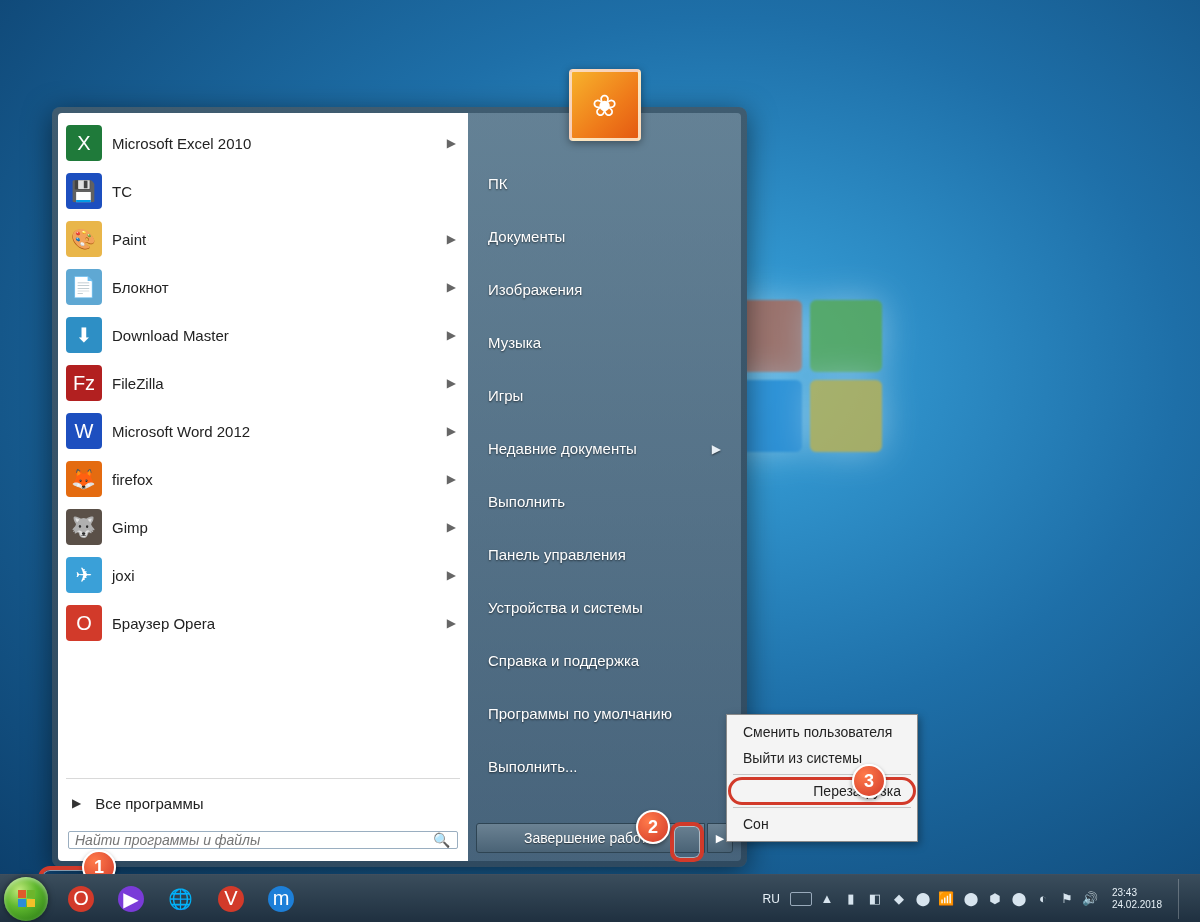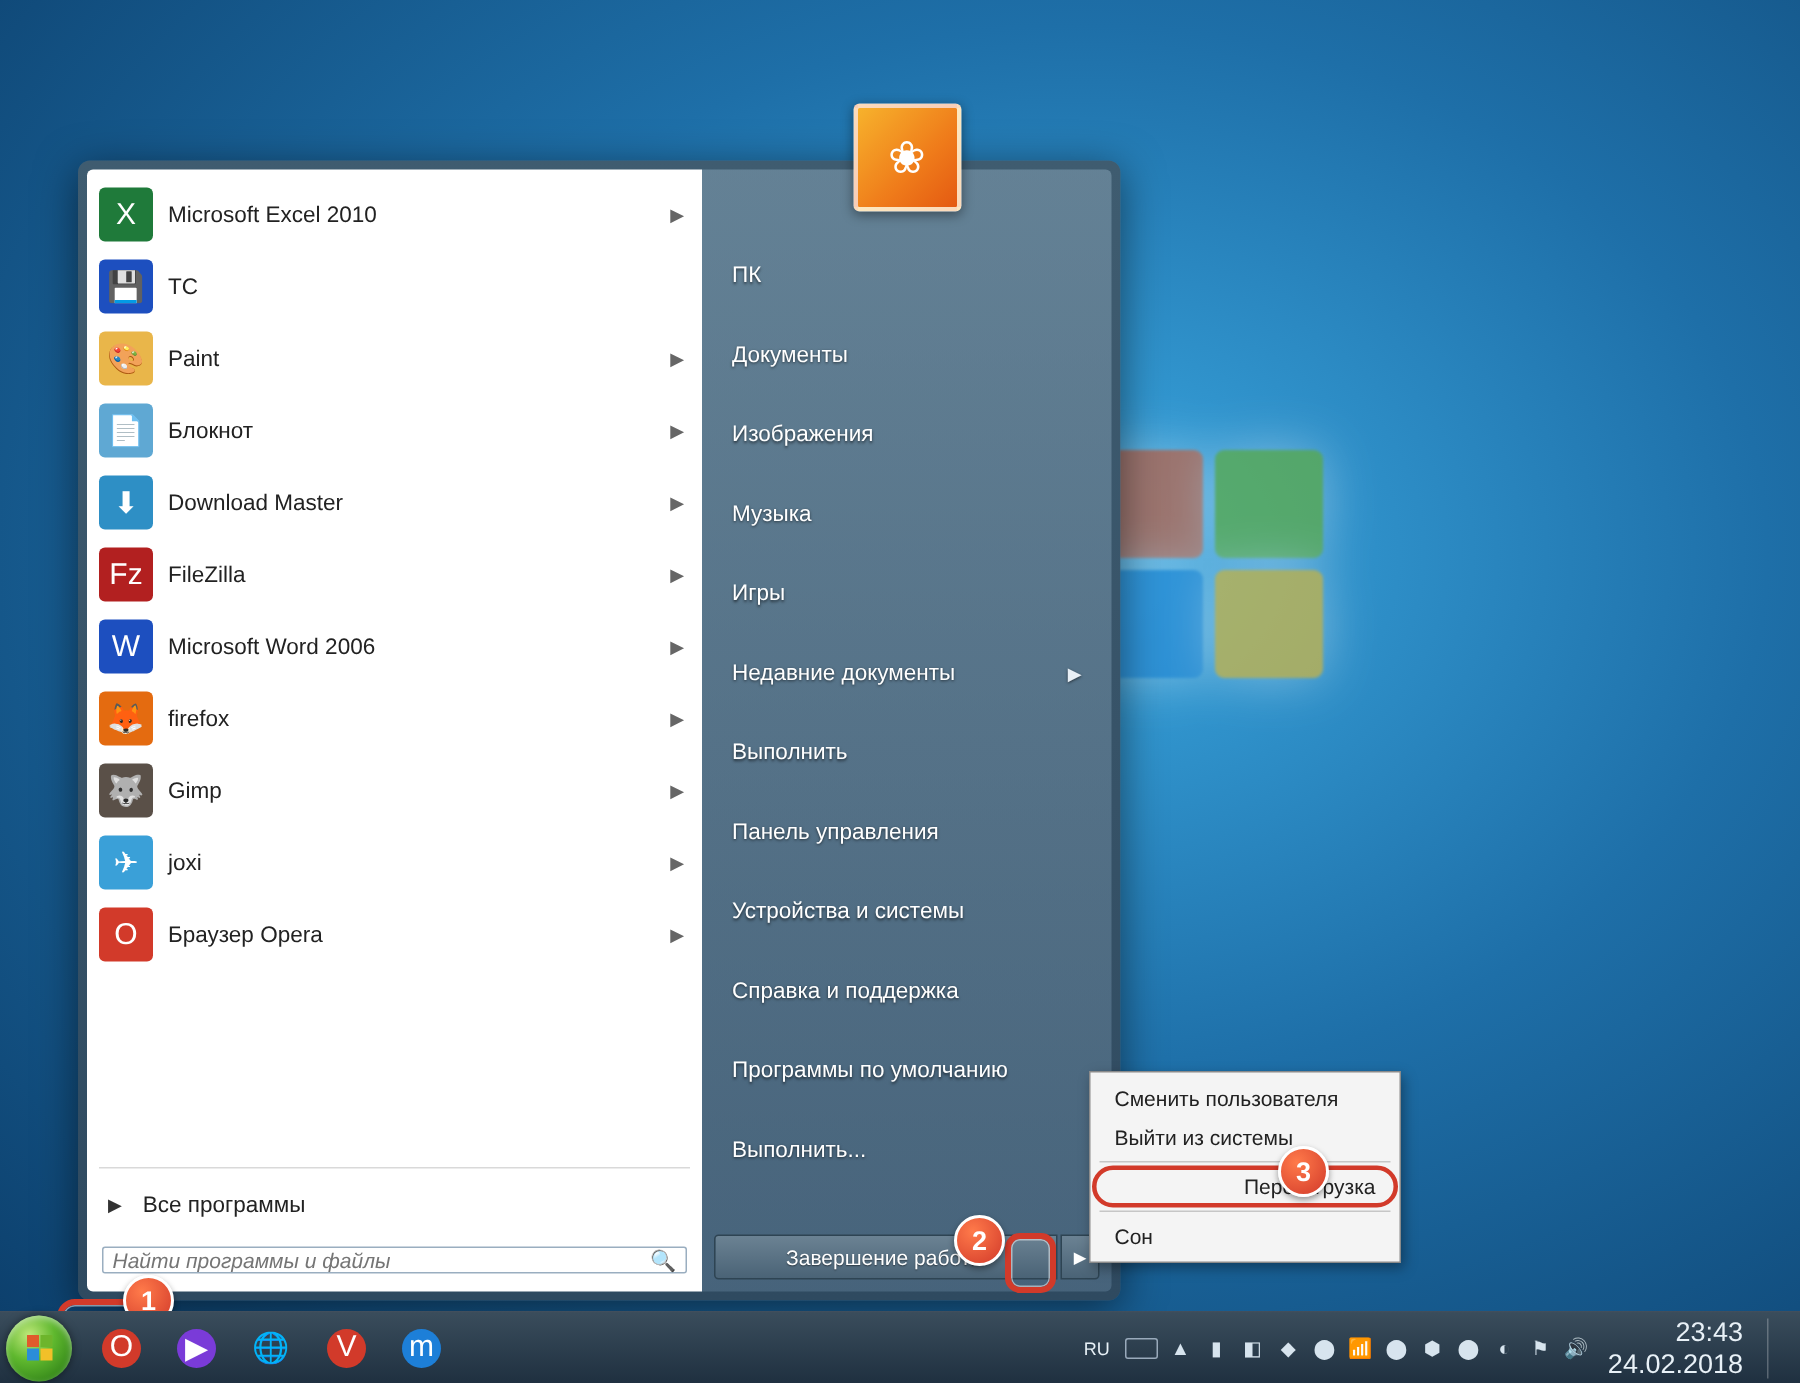--- a/index.html
+++ b/index.html
@@ -80,21 +80,21 @@
   border-radius:3px 0 0 3px; text-shadow:0 1px 1px rgba(0,0,0,.5);
 }
 .shutdown-arrow {
   width:26px; height:30px; background:linear-gradient(180deg,#6b8293,#4a6376);
   border:1px solid #2e4453; color:#fff; display:flex;align-items:center;justify-content:center;
   border-radius:0 3px 3px 0; font-size:11px;
 }
 
 
 .submenu {
-  position:absolute; left:726px; bottom:80px; width:208px; background:#f4f4f4;
+  position:absolute; left:726px; bottom:80px; width:192px; background:#f4f4f4;
   border:1px solid #8a8a8a; box-shadow:2px 3px 8px rgba(0,0,0,.35); padding:4px 2px;
 }
 .sub-item { padding:5px 14px; font-size:14px; color:#222; }
 .sub-item.hl { outline:3px solid #d23a2a; outline-offset:-2px; border-radius:14px;text-align:right; }
 .sub-sep { height:1px; background:#c6c6c6; margin:3px 4px; }
 
 
 .taskbar {
   position:absolute; left:0; right:0; bottom:0; height:48px;
   background:linear-gradient(180deg,#3a4d5c 0%,#1f3040 100%);
@@ -110,21 +110,21 @@
 .start-orb .flag{display:grid;grid-template-columns:8px 8px;grid-template-rows:8px 8px;gap:1px;}
 .start-orb .flag span{width:8px;height:8px;}
 .start-orb .flag .a{background:#e05a2b}.start-orb .flag .b{background:#6db52c}
 .start-orb .flag .c{background:#2b8dd8}.start-orb .flag .d{background:#f2c029}
 .tb-item {
   width:46px;height:38px;margin:0 2px;border-radius:3px;
   display:flex;align-items:center;justify-content:center;color:#fff;font-size:20px;
 }
 .tray { margin-left:auto; display:flex; align-items:center; gap:6px; padding-right:4px;}
 .tray-icon{width:18px;height:18px;display:flex;align-items:center;justify-content:center;font-size:13px;color:#d7e4ee;}
-.clock{color:#e8f1f7;font-size:18px;line-height:1.15;text-align:right;margin-left:6px;margin-right:6px;}
+.clock{color:#e8f1f7;font-size:10px;line-height:1.15;text-align:left;margin-left:6px;margin-right:6px;}
 .showdesk{width:12px;height:40px;border-left:1px solid rgba(255,255,255,.25);margin-left:4px;}
 
 
 .ring {
   position:absolute; border:4px solid #d23a2a; border-radius:10px; pointer-events:none;
   box-shadow:0 0 0 1px rgba(255,255,255,.5) inset;
 }
 .badge {
   position:absolute; width:34px;height:34px;border-radius:50%;
   background:radial-gradient(circle at 35% 30%, #ff7a4a, #d23a2a);
@@ -174,21 +174,21 @@
             <span>Download Master</span>
             <span class="chev">▶</span>
           </div>
           <div class="prog-item">
             <div class="prog-icon" style="background:#b22020">Fz</div>
             <span>FileZilla</span>
             <span class="chev">▶</span>
           </div>
           <div class="prog-item">
             <div class="prog-icon" style="background:#1d4fbf">W</div>
-            <span>Microsoft Word 2006</span>
+            <span>Microsoft Word 2012</span>
             <span class="chev">▶</span>
           </div>
           <div class="prog-item">
             <div class="prog-icon" style="background:#e46b10">🦊</div>
             <span>firefox</span>
             <span class="chev">▶</span>
           </div>
           <div class="prog-item">
             <div class="prog-icon" style="background:#5a5048">🐺</div>
             <span>Gimp</span>

